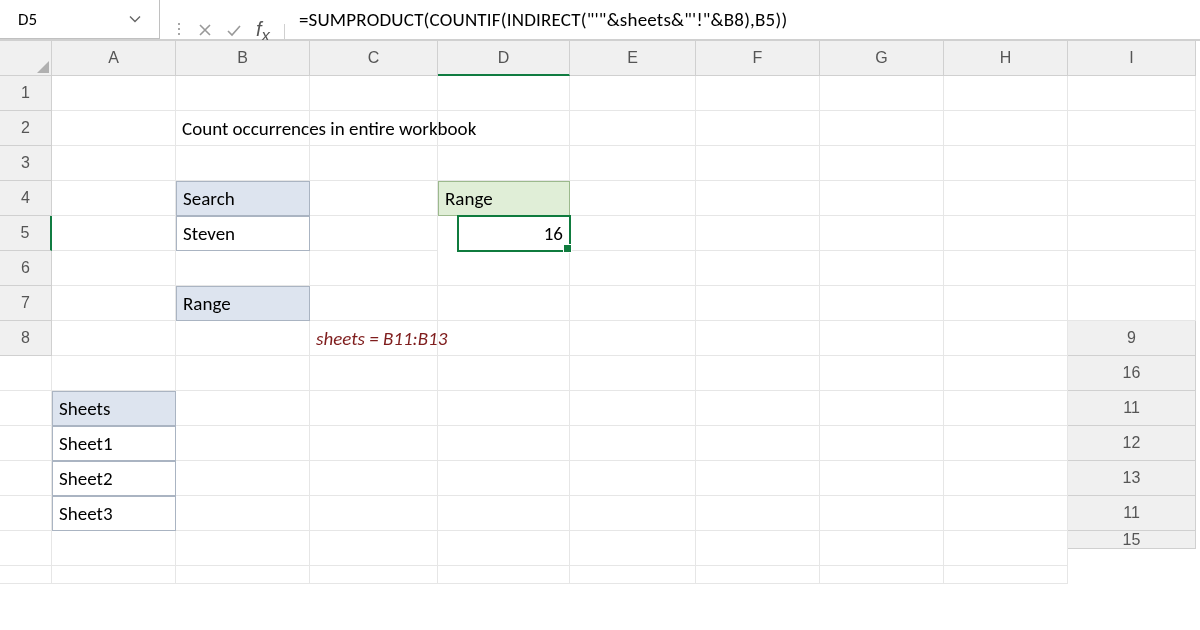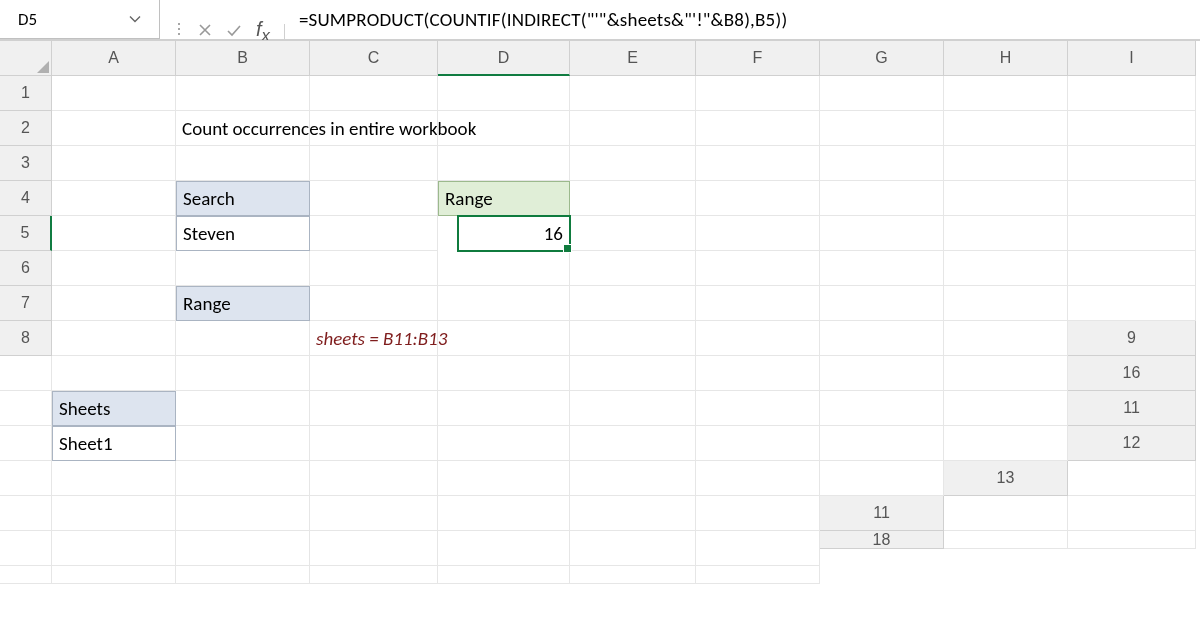--- a/index.html
+++ b/index.html
@@ -333,50 +333,56 @@
   <div class="cell"></div>
   <div class="cell"></div>
   <div class="cell"></div>
   <div class="cell"></div>
   <div class="cell"></div>
   <div class="cell"></div>
   <div class="cell"></div>
 
   <div class="rowhdr">12</div>
   <div class="cell"></div>
+  <div class="cell bordered">
+      <span>Sheet2</span>
+    </div>
   <div class="cell"></div>
   <div class="cell"></div>
   <div class="cell"></div>
   <div class="cell"></div>
   <div class="cell"></div>
   <div class="cell"></div>
   <div class="cell"></div>
 
   <div class="rowhdr">13</div>
   <div class="cell"></div>
+  <div class="cell bordered">
+      <span>Sheet3</span>
+    </div>
   <div class="cell"></div>
   <div class="cell"></div>
   <div class="cell"></div>
   <div class="cell"></div>
   <div class="cell"></div>
   <div class="cell"></div>
   <div class="cell"></div>
 
   <div class="rowhdr">11</div>
   <div class="cell"></div>
   <div class="cell"></div>
   <div class="cell"></div>
   <div class="cell"></div>
   <div class="cell"></div>
   <div class="cell"></div>
   <div class="cell"></div>
   <div class="cell"></div>
   <div class="cell"></div>
 
-  <div class="rowhdr cut">18</div>
+  <div class="rowhdr cut">15</div>
   <div class="cell cut"></div>
   <div class="cell cut"></div>
   <div class="cell cut"></div>
   <div class="cell cut"></div>
   <div class="cell cut"></div>
   <div class="cell cut"></div>
   <div class="cell cut"></div>
   <div class="cell cut"></div>
   <div class="cell cut"></div>
 

